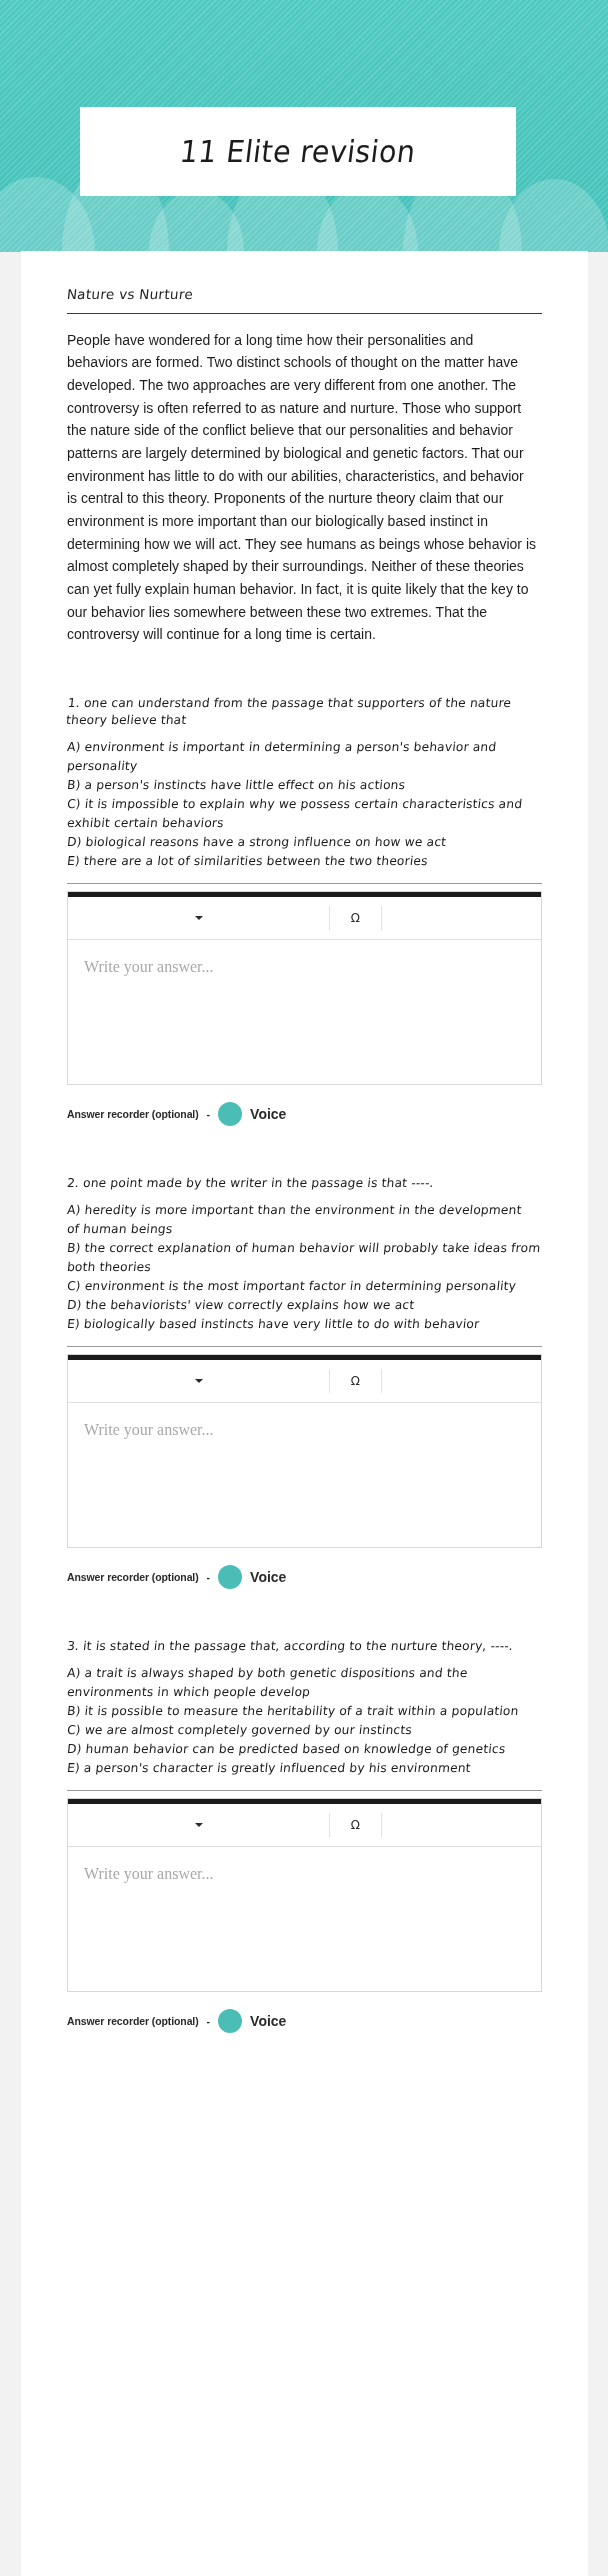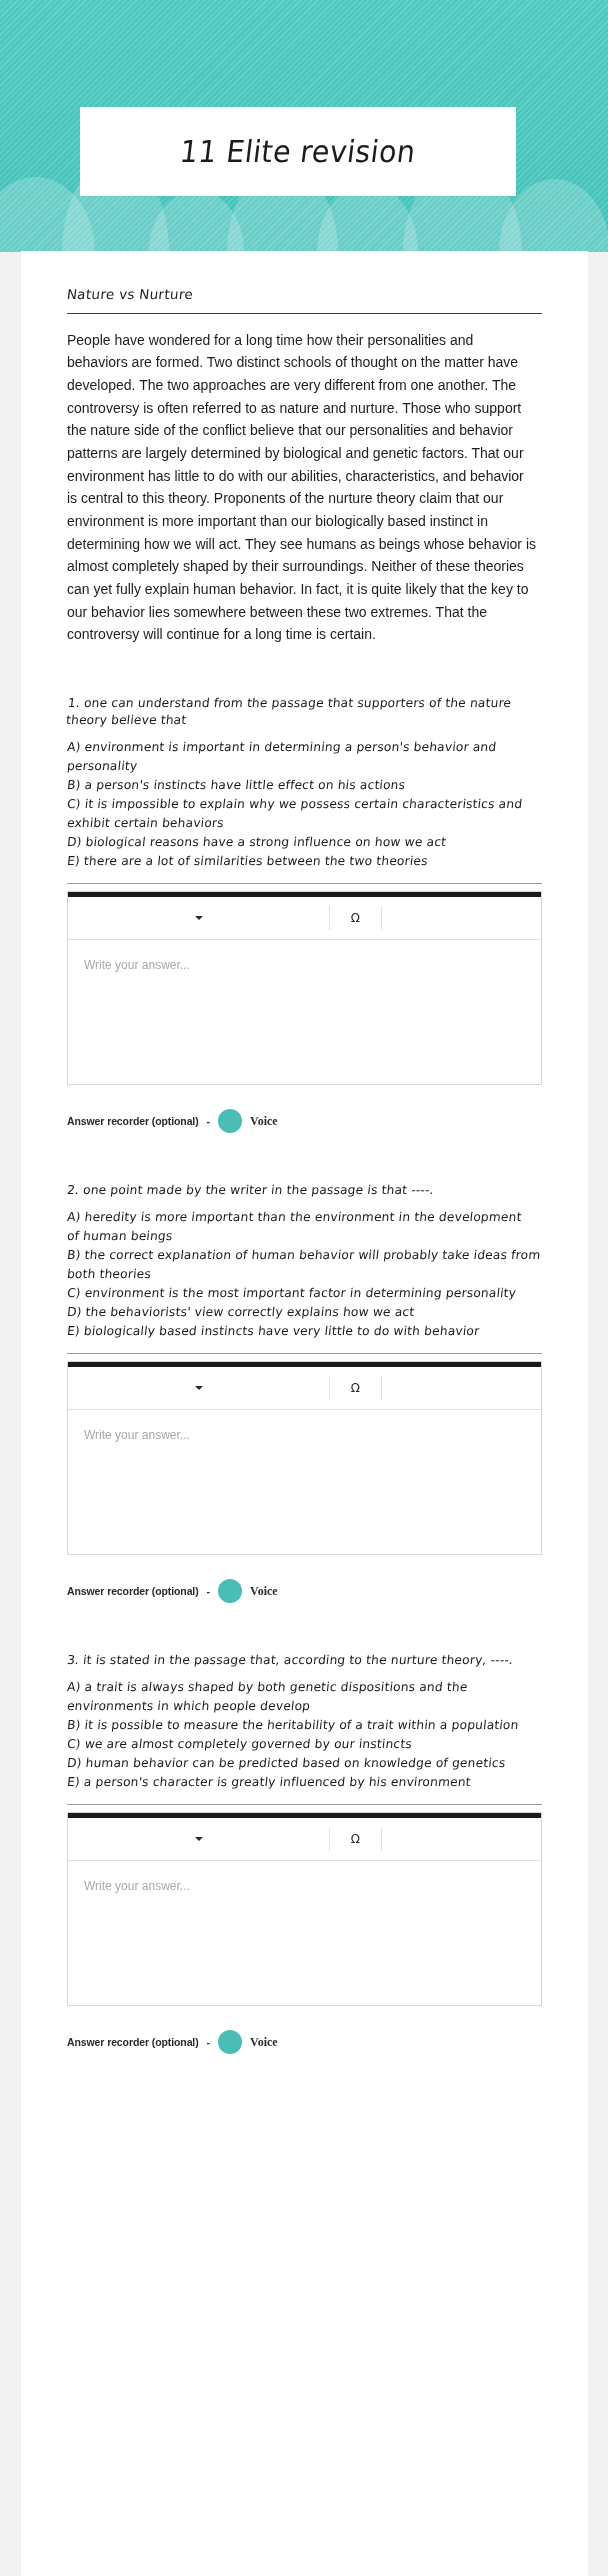--- a/index.html
+++ b/index.html
@@ -166,31 +166,31 @@
     color: #2a2a2a;
     line-height: 1;
   }
 
   .editor-body {
     min-height: 144px;
     padding: 17.4px 16px;
     background: #fff;
   }
   .placeholder {
-    font-family: Liberation Sans, sans-serif;
-    font-size: 12px;
+    font-family: Liberation Serif, serif;
+    font-size: 16px;
     color: #a9a9a9;
   }
 
   
   .recorder {
     display: flex;
     align-items: center;
     gap: 8px;
-    margin-top: 24px;
+    margin-top: 17px;
   }
   .rec-label {
     font-family: "Liberation Sans", sans-serif;
     font-size: 10.5px;
     font-weight: bold;
     color: #2b2b2b;
     letter-spacing: -0.1px;
   }
   .rec-dash {
     font-family: "Liberation Sans", sans-serif;
@@ -198,22 +198,22 @@
     font-weight: bold;
     color: #2b2b2b;
   }
   .voice-circle {
     width: 24px; height: 24px;
     border-radius: 50%;
     background: #49bdb6;
     flex: 0 0 24px;
   }
   .voice-label {
-    font-family: Liberation Serif, serif;
-    font-size: 12px;
+    font-family: Liberation Sans, sans-serif;
+    font-size: 14px;
     font-weight: bold;
     color: #2b2b2b;
   }
 </style>
 </head>
 <body>
 
 <div class="page">
 
   <div class="header">

